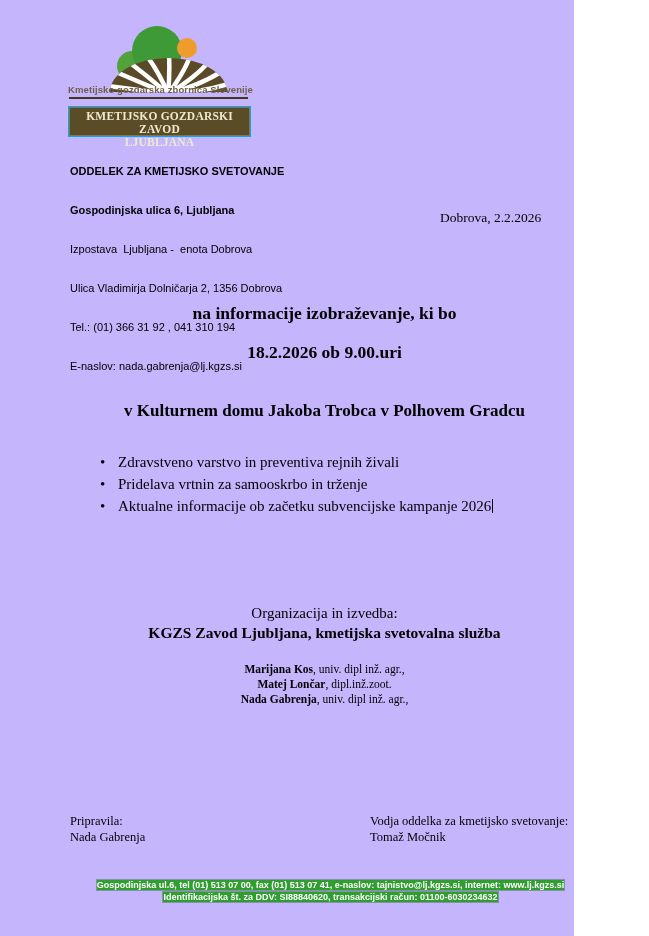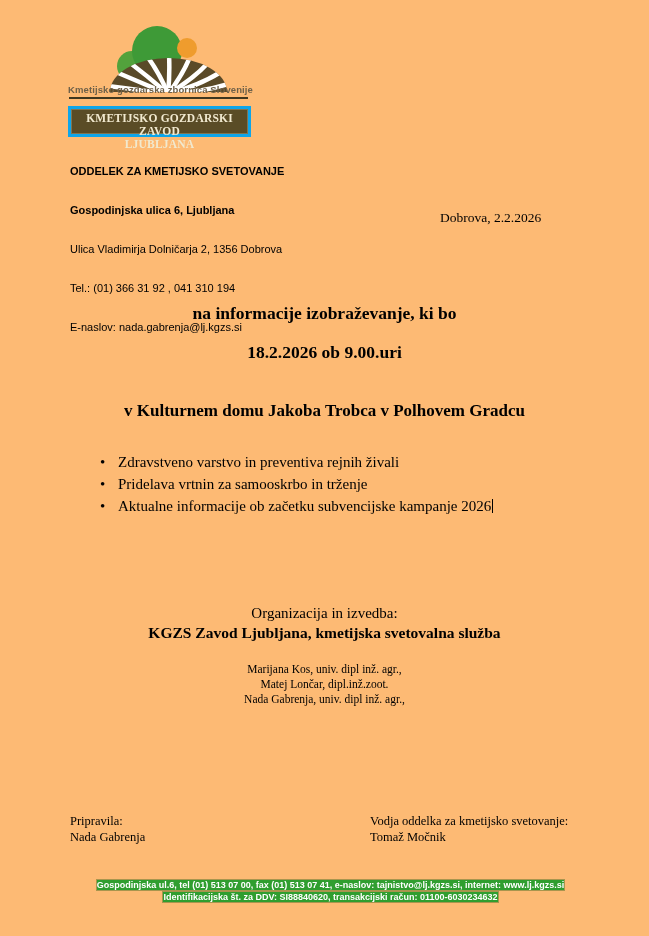--- a/index.html
+++ b/index.html
@@ -1,36 +1,36 @@
 <!DOCTYPE html>
 <html><head>
 <meta charset="utf-8">
 <style>
   html,body{margin:0;padding:0;background:#ffffff;}
   .page{
     position:relative;
-    width:649px;height:936px;
-    background:#fdba74;
+    width:574px;height:936px;
+    background:#c4b5fd;
     font-family:"Liberation Serif",serif;
     color:#000;
     overflow:hidden;
   }
   
   .logo-svg{position:absolute;left:68px;top:22px;width:183px;height:70px;}
   .org-name{
     position:absolute;left:63px;top:84px;width:195px;
     font-family:"Liberation Sans",sans-serif;
     font-weight:bold;font-size:9.5px;letter-spacing:.1px;
     color:#6f6149;text-align:center;white-space:nowrap;
   }
   .org-rule{position:absolute;left:69px;top:97px;width:179px;height:2px;background:#3f371f;}
   .banner{
     position:absolute;left:68px;top:106px;width:183px;height:31px;
     background:#5a4c26;
-    border:3px solid #0ea5e9;
+    border:1px solid #0ea5e9;
     box-shadow:inset 0 0 0 1px rgba(245,238,214,.25);
     box-sizing:border-box;
     color:#f1e9cf;text-align:center;
     font-family:"Liberation Serif",serif;font-weight:bold;
     font-size:11.5px;line-height:13px;letter-spacing:.2px;
     padding-top:3px;
   }
   
   .address{
     position:absolute;left:70px;top:139px;
@@ -58,21 +58,21 @@
     content:"\2022";position:absolute;left:2px;top:0;font-size:15px;
   }
   .caret{
     display:inline-block;width:1px;height:14px;background:#000;
     margin-left:1px;vertical-align:-2px;
   }
   
   .org-intro{position:absolute;left:0;top:605px;width:649px;text-align:center;font-size:15px;}
   .org-line{position:absolute;left:0;top:624px;width:649px;text-align:center;font-weight:bold;font-size:15.5px;}
   .people{position:absolute;left:0;top:662px;width:649px;text-align:center;font-size:11.5px;line-height:15px;}
-  .people .b{font-weight:normal;}
+  .people .b{font-weight:bold;}
   
   .sig{position:absolute;top:814px;font-size:12.5px;line-height:15.5px;}
   .sig-left{left:70px;}
   .sig-right{left:370px;}
   
   .footer{
     position:absolute;left:6px;top:879px;width:649px;text-align:center;
     font-family:"Liberation Sans",sans-serif;font-weight:bold;font-size:9px;
     line-height:12px;color:#ffffff;
   }
@@ -113,20 +113,21 @@
   <div class="org-rule"></div>
 
   <div class="banner">
     <div>KMETIJSKO GOZDARSKI ZAVOD</div>
     <div>LJUBLJANA</div>
   </div>
 
   <div class="address">
     <div class="b">ODDELEK ZA KMETIJSKO SVETOVANJE</div>
     <div class="b">Gospodinjska ulica 6, Ljubljana</div>
+    <div>Izpostava  Ljubljana -  enota Dobrova</div>
     <div>Ulica Vladimirja Dolničarja 2, 1356 Dobrova</div>
     <div>Tel.: (01) 366 31 92 , 041 310 194</div>
     <div>E-naslov: nada.gabrenja@lj.kgzs.si</div>
   </div>
 
   <div class="dateline">Dobrova, 2.2.2026</div>
 
   <div class="sub sub1">na informacije izobraževanje, ki bo</div>
   <div class="sub sub2">18.2.2026 ob 9.00.uri</div>
   <div class="sub sub3">v Kulturnem domu Jakoba Trobca v Polhovem Gradcu</div>

